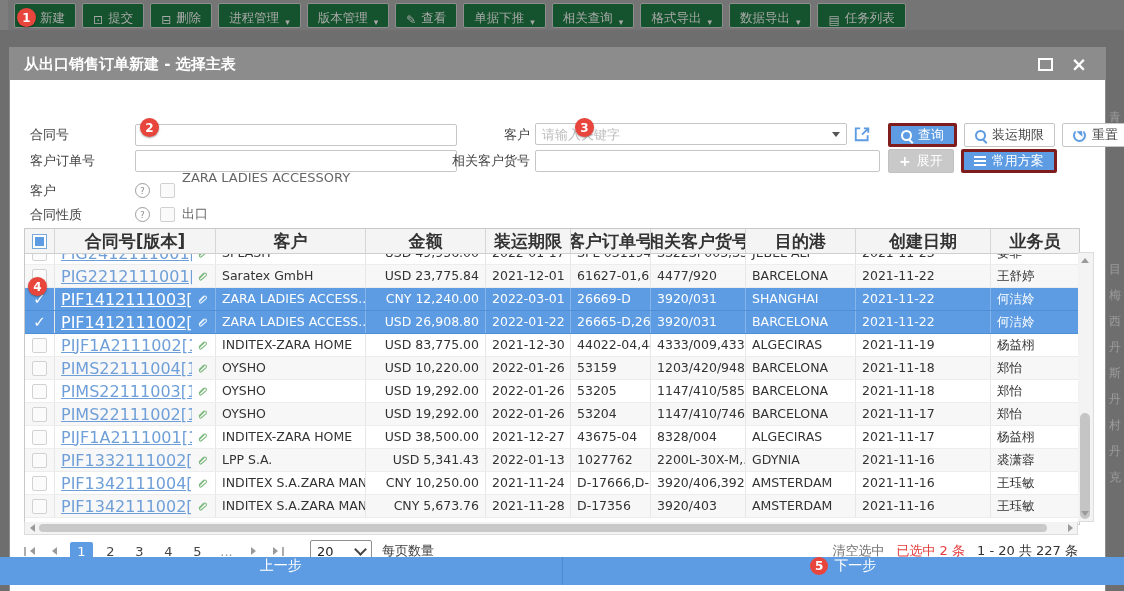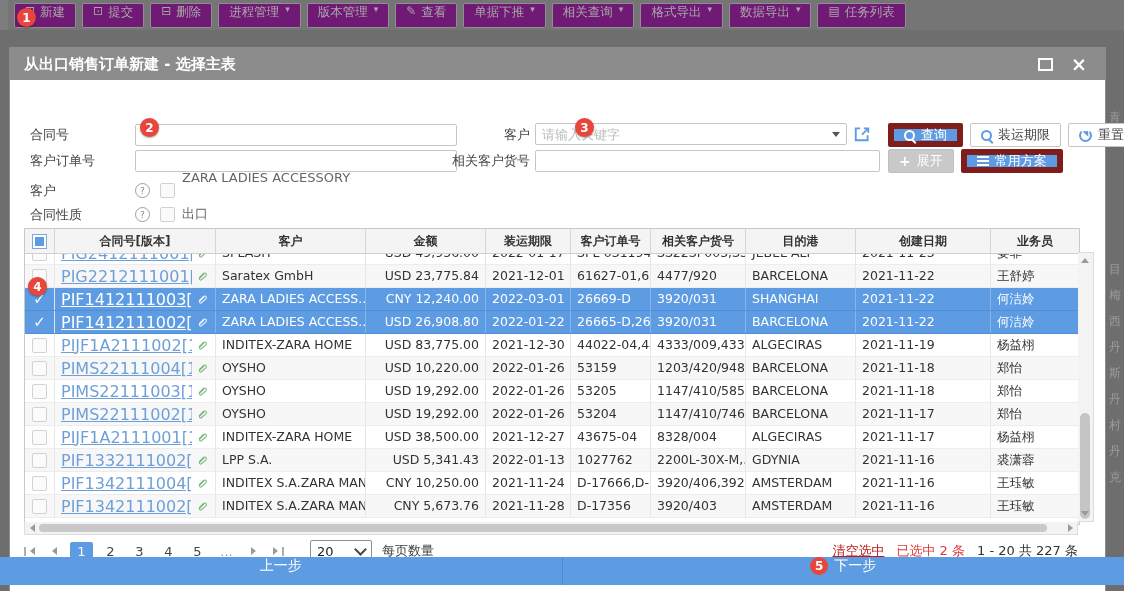--- a/index.html
+++ b/index.html
@@ -5,22 +5,22 @@
   html,body{margin:0;padding:0}
   body{
     width:1124px;height:591px;position:relative;overflow:hidden;
     background:#6e6e6e;
     font-family:"DejaVu Sans","Liberation Sans",sans-serif;
     -webkit-font-smoothing:antialiased;
   }
   
   .toolbar{position:absolute;left:0;top:0;width:1124px;height:30px;background:#757575;
     display:flex;align-items:center;gap:6px;padding-left:14px;box-sizing:border-box}
-  .tb-btn{height:23px;background:#701a75;border:1px solid #8e8e8e;border-radius:2px;
-    color:#a8a8a8;font-size:12.5px;display:flex;align-items:flex-start;padding:0 10px;white-space:nowrap;cursor:default}
+  .tb-btn{height:23px;background:#14532d;border:1px solid #8e8e8e;border-radius:2px;
+    color:#a8a8a8;font-size:12.5px;display:flex;align-items:flex-end;padding:0 10px;white-space:nowrap;cursor:default}
   .tb-glyph{font-size:12px;margin-right:5px}
   .tb-caret{font-size:9px;margin-left:6px}
   .tb-glyph:empty,.tb-caret:empty{display:none}
   .left-strip{position:absolute;left:0;top:0;width:8px;height:30px;background:#7d7d7d}
 
   
   .bg-strip{position:absolute;left:1107px;top:48px;width:17px;height:537px;color:#9b9b9b;font-size:12px;overflow:hidden}
   .bg-strip .grp1{position:absolute;top:4px;left:2px;line-height:26px}
   .bg-strip .grp2{position:absolute;top:156px;left:2px;line-height:26px}
   .bg-strip div{white-space:pre}
@@ -46,21 +46,21 @@
   .combo-wrap{position:absolute;display:flex;align-items:center}
   .combo{height:22px;border:1px solid #c6c6c6;border-radius:2px;display:flex;align-items:center;background:#fff;box-sizing:border-box}
   .combo input{border:0;outline:none;flex:1;font-size:13px;padding:0 6px;color:#333;background:transparent;font-family:inherit}
   .combo input::placeholder{color:#bdbdbd}
   .combo .caret{width:0;height:0;border:4px solid transparent;border-top:5px solid #555;margin:4px 6px 0 0}
   .ext-btn{position:absolute;width:22px;height:22px;display:flex;align-items:center;justify-content:center;cursor:pointer}
 
   .btn{height:24px;border-radius:2px;font-size:13px;display:inline-flex;align-items:center;justify-content:center;
     padding:0 10px;cursor:pointer;box-sizing:border-box;white-space:nowrap}
   .btn .ic{margin-right:6px}
-  .btn-blue{background:#5d9ce2;color:#fff;border:6px solid #7f1d1d}
+  .btn-blue{background:#5d9ce2;color:#fff;border:3px solid #7f1d1d}
   .btn-line{background:#fff;color:#444;border:1px solid #c6c6c6}
   .btn-gray{background:#c9c9c9;color:#fff;border:1px solid #c1c1c1}
   .brow{position:absolute;display:flex;gap:7px}
 
   .ic-search{position:relative;width:7px;height:7px;border:2px solid currentColor;border-radius:50%;display:inline-block}
   .ic-search::after{content:"";position:absolute;width:2px;height:5px;background:currentColor;left:7px;top:7px;transform:rotate(-45deg)}
   .ic-search.blue{color:#5d9ce2}
   .ic-refresh{position:relative;width:9px;height:9px;border:2px solid #5d9ce2;border-radius:50%;border-top-color:transparent;display:inline-block}
   .ic-refresh::after{content:"";position:absolute;top:-4px;right:-2px;border:4px solid transparent;border-bottom-color:#5d9ce2;transform:rotate(40deg)}
   .ic-plus{font-size:14px;font-weight:bold;line-height:1}
@@ -69,21 +69,21 @@
   
   .qicon{position:absolute;width:13px;height:13px;border:1px solid #9d9d9d;border-radius:50%;
     color:#8a8a8a;font-size:9px;display:flex;align-items:center;justify-content:center}
   .qicon::before{content:"?"}
   .chk{position:absolute;width:13px;height:13px;border:1px solid #d0d0d0;background:#fafafa;border-radius:2px;cursor:pointer}
   .fval{position:absolute;font-size:13px;color:#666;line-height:16px;white-space:nowrap}
 
   
   .tablewrap{position:absolute;left:14px;top:148px;width:1054px;border:1px solid #c9c9c9}
   .thead{display:flex;height:24px;background:#f4f4f4;border-bottom:1px solid #cfcfcf}
-  .hcell{font-size:12px;font-weight:bold;color:#333;display:flex;align-items:center;justify-content:center;
+  .hcell{font-size:17px;font-weight:bold;color:#333;display:flex;align-items:center;justify-content:center;
     border-right:1px solid #d5d5d5;box-sizing:border-box;overflow:hidden;white-space:nowrap;cursor:pointer}
   .hcell:last-child{border-right:0}
   .hdrbox{width:13px;height:13px;border:1px solid #7aa8d8;background:#fff;display:flex;align-items:center;justify-content:center;cursor:pointer}
   .hdrbox::before{content:"";width:9px;height:9px;background:#5d9ce2}
   .c0{width:30px;flex:none}.c1{width:161px;flex:none}.c2{width:150px;flex:none}.c3{width:120px;flex:none}
   .c4{width:85px;flex:none}.c5{width:80px;flex:none}.c6{width:95px;flex:none}.c7{width:110px;flex:none}
   .c8{width:135px;flex:none}.c9{width:88px;flex:none}
   .tbody-vp{height:270px;overflow:hidden;background:#fff}
   .tbody-in{margin-top:-12px}
   .row{display:flex;height:23px;background:#fff;border-bottom:1px solid #ededed;box-sizing:border-box;cursor:pointer}
@@ -123,21 +123,21 @@
   .pg-num{min-width:19px;height:19px;display:flex;align-items:center;justify-content:center;
     font-size:13px;color:#444;margin-right:6px;border-radius:2px;cursor:pointer;padding:0 2px}
   .pg-num.active{background:#5d9ce2;color:#fff}
   .pg-num.ellipsis{color:#999}
   .psize{width:62px;height:22px;border:1px solid #8f8f8f;border-radius:2px;display:flex;align-items:center;
     padding:0 6px;margin-left:16px;font-size:13px;color:#222;cursor:pointer;box-sizing:border-box}
   .psize .lbl{flex:1}
   .chev{width:7px;height:7px;border-right:2px solid #444;border-bottom:2px solid #444;transform:rotate(45deg);margin-bottom:3px}
   .psize-label{font-size:13px;color:#444;margin-left:10px}
   .pg-right{margin-left:auto;display:flex;align-items:center;gap:12px;font-size:13px}
-  .clear-link{color:#b91c1c;text-decoration:underline;cursor:pointer}
+  .clear-link{color:#737373;cursor:pointer}
   .sel-info{color:#e23b3b}
   .range-info{color:#333}
 
   
   .footer{position:absolute;left:0;top:557px;width:1124px;height:28px;display:flex;z-index:5}
   .f-btn{flex:1;display:flex;align-items:flex-start;justify-content:center;font-size:14px;
     color:#fff;background:#5d9ce2;cursor:pointer;position:relative}
   .f-btn.mid{border-left:1px solid #4a8bd0}
   .f-btn.ok{background:#cbcbcb;color:#8f8f8f}
 

